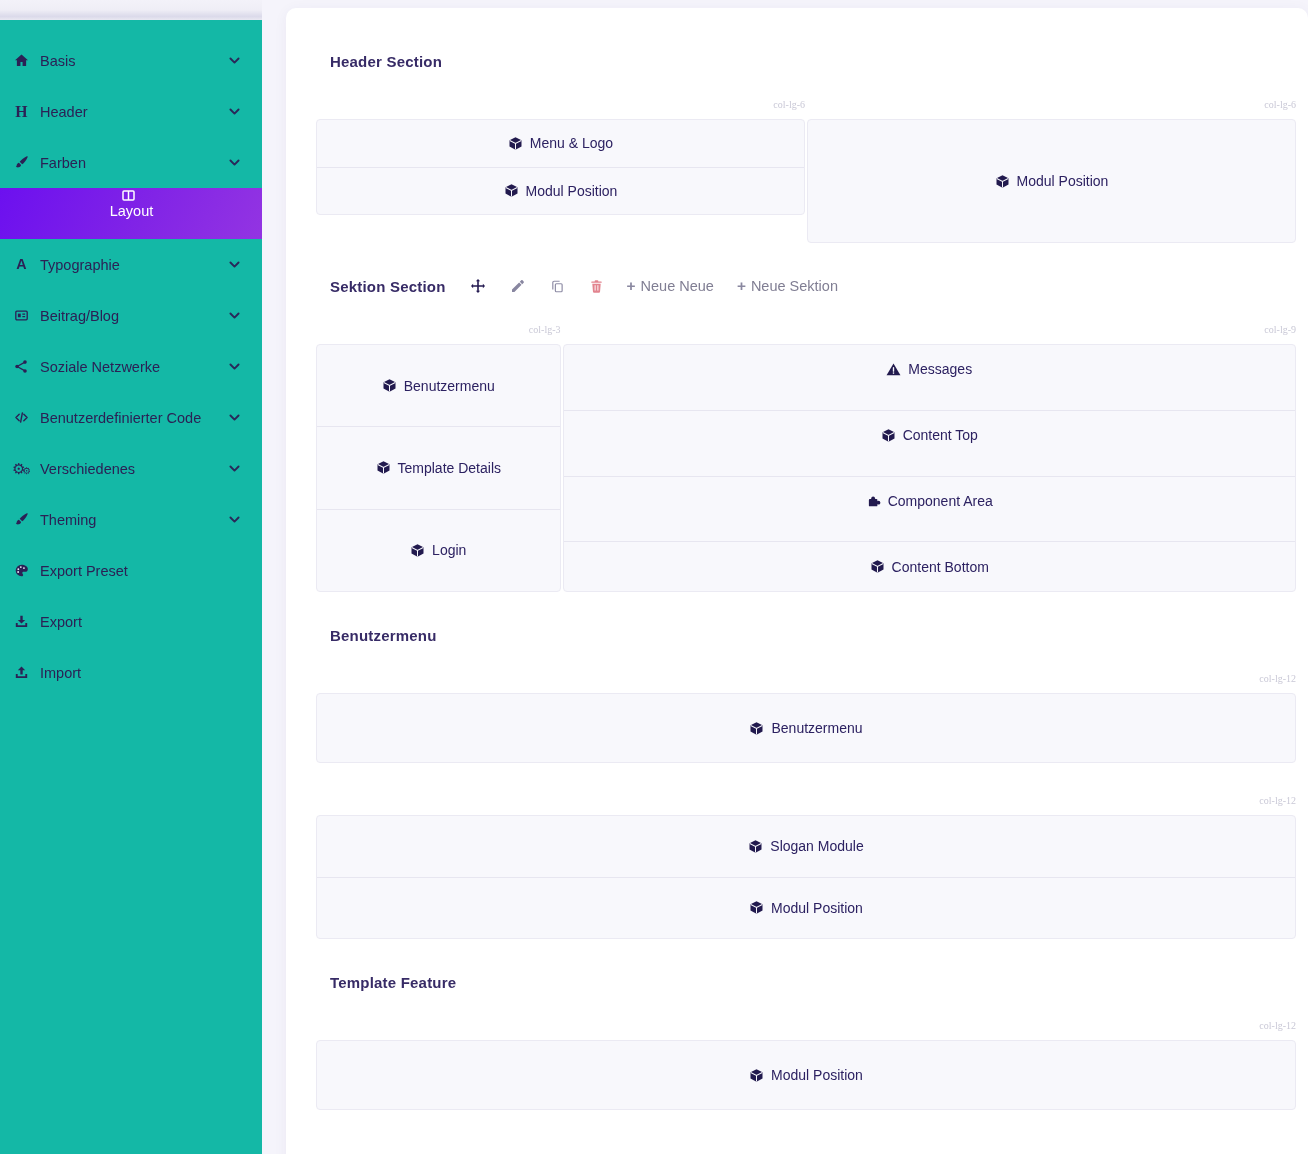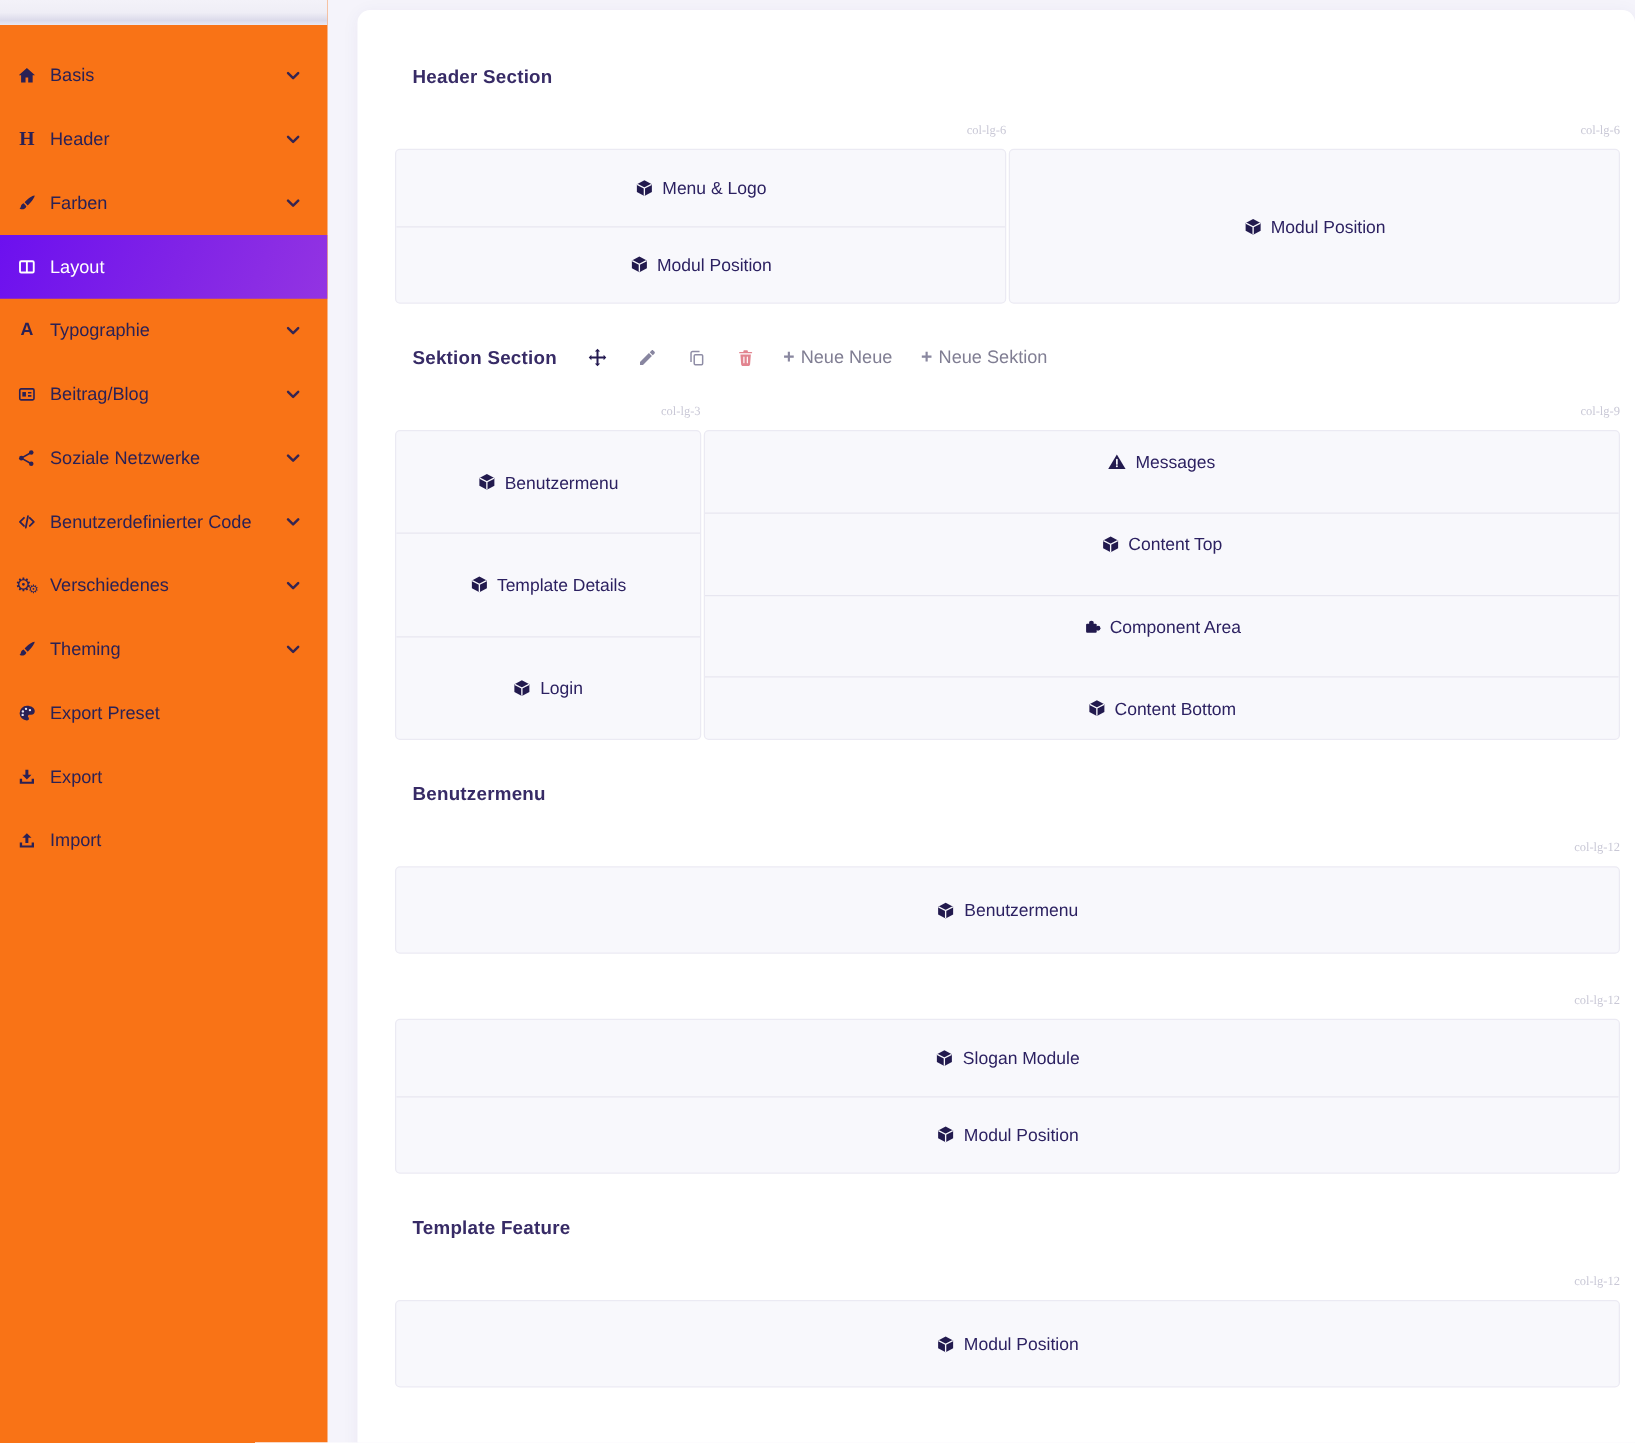--- a/index.html
+++ b/index.html
@@ -7,38 +7,39 @@
   body {
     width:1308px; height:1154px; overflow:hidden;
     font-family:"Liberation Sans", sans-serif;
     background:#f5f4fb;
   }
   .app { display:flex; width:1308px; height:1154px; }
 
   
   .sidebar {
     flex:0 0 262px; width:262px; height:100%;
-    background:#f97316; position:relative; overflow:hidden;
+    background:#14b8a6; position:relative; overflow:hidden;
   }
   .sidebar-top {
     height:20px;
     background:linear-gradient(180deg,#f3f2f9 0%,#efeef6 50%,#dbdaea 82%,#e9e8f2 100%);
   }
   .nav { padding-top:15px; }
   .side-item {
     height:51px; display:flex; align-items:center;
     padding:0 16px 0 10px; cursor:pointer;
     color:#2b2155; font-size:14.5px;
   }
   .side-item .icon { width:23px; min-width:23px; display:inline-flex; justify-content:center; align-items:center; font-size:15px; }
   .side-label { margin-left:7px; white-space:nowrap; }
   .chev { margin-left:auto; font-size:12px; opacity:.95; }
   .side-item.active {
     background:linear-gradient(115deg,#6c10ef 0%,#8124e6 55%,#9334e2 100%);
     color:#ffffff;
+    flex-direction:column;
   }
 
   
   .icon { display:inline-flex; align-items:center; justify-content:center; line-height:1; }
   .icon svg { width:1em; height:1em; display:block; }
   .txt-icon { font-weight:800; font-size:0.95em; line-height:1; }
   .serif { font-family:"Liberation Serif", serif; font-size:1.05em; font-weight:700; }
   .gears { display:inline-flex; align-items:flex-start; font-weight:400; }
   .gear-big { font-size:1em; }
   .gear-sm { font-size:.62em; margin-left:-3px; margin-top:6px; }
@@ -265,21 +266,21 @@
     <div class="card" id="sections-root">
         <section class="section">
           <div class="section-head">
             <div class="section-title">Header Section</div>
           </div>
           <div class="row">
             <div class="col-tag" style="width: 50%;">col-lg-6</div>
             <div class="col-tag" style="width: 50%;">col-lg-6</div>
           </div>
           <div class="row">
-            <div class="col-box" style="width: 50%; height: 124px;">
+            <div class="col-box" style="width: 50%; height: 96px;">
               <div class="module-cell">
                 <span class="icon">
                   <svg viewBox="0 0 24 24" fill="currentColor">
                     <path d="M12 1.9 21.6 6.9v10L12 22.1 2.4 16.9v-10z"></path>
                     <path d="M2.8 7.2 12 11.9l9.2-4.7M12 11.9v9.7" fill="none" stroke="#f8f8fc" stroke-width="1.7"></path>
                   </svg>
                 </span>
                 <span class="module-label">Menu &amp; Logo</span>
               </div>
               <div class="module-cell">

